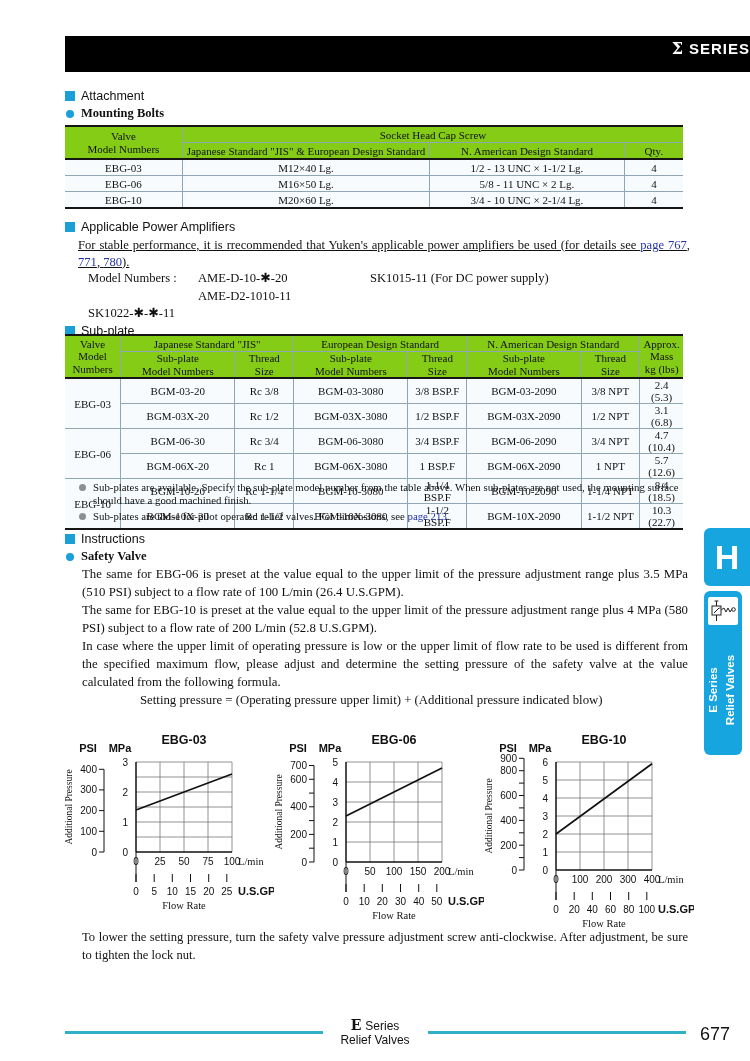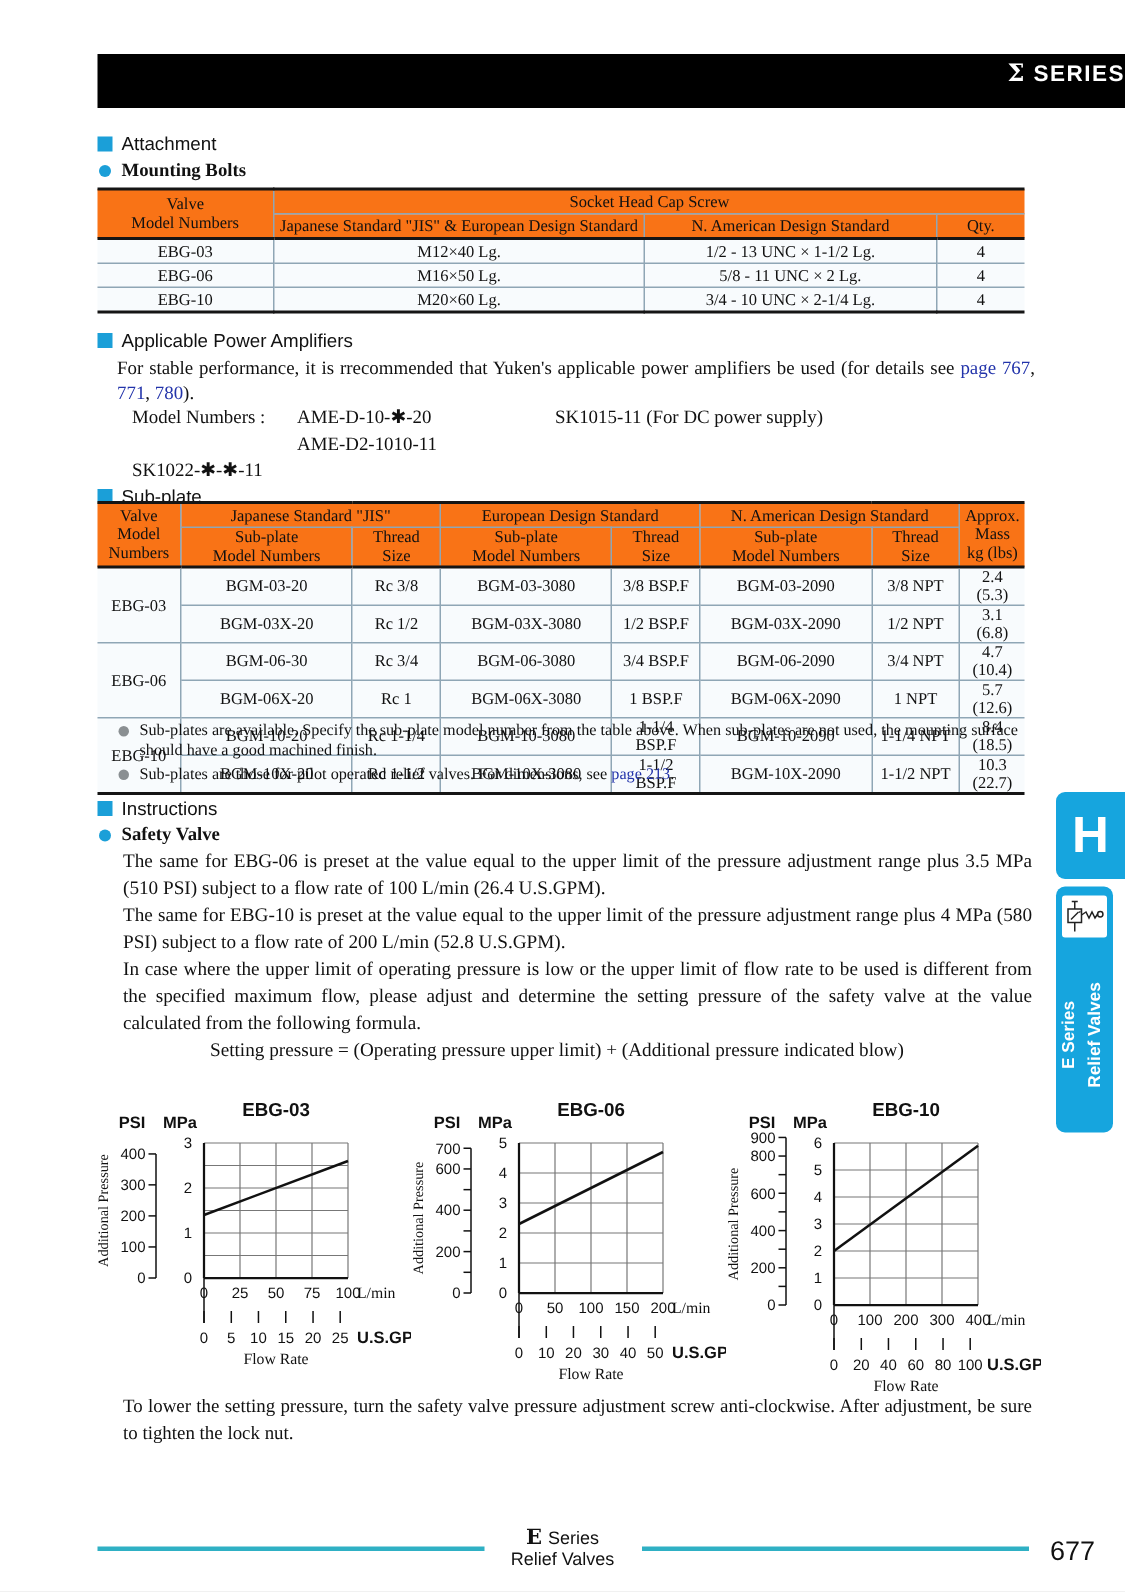--- a/index.html
+++ b/index.html
@@ -14,21 +14,21 @@
   .sect{position:absolute;font-family:"Liberation Sans",sans-serif;font-size:12.5px;display:flex;align-items:center;justify-content:center;}
   .sq{width:10px;height:10px;background:#1B9FD8;margin-right:6px;flex:0 0 auto;}
   .subt{position:absolute;font-size:12.5px;font-weight:bold;display:flex;align-items:center;}
   .dotb{width:8px;height:8px;border-radius:50%;background:#1B9FD8;margin-right:7px;flex:0 0 auto;}
   
   table.dt{border-collapse:collapse;width:100%;font:11px "Liberation Serif",serif;color:#111;
         border-top:2px solid #151515;border-bottom:2.5px solid #151515;}
   table.dt td{border:1px solid #8FA6B5;padding:0 3px;text-align:center;background:#F8FBFD;height:15px;}
   table.dt td:first-child{border-left:0;}
   table.dt td:last-child{border-right:0;}
-  table.dt tr.hd td{background:#f97316;}
+  table.dt tr.hd td{background:#84cc16;}
   table.dt tr.bf td{border-top:2px solid #151515;}
   .pre{white-space:pre-line;line-height:12.5px;}
   
   .bodytxt{font-size:12.6px;line-height:16.5px;text-align:justify;}
   .lnk{color:#2233AA;}
   .models{display:grid;grid-template-columns:110px 172px auto;font-size:12.6px;line-height:17.5px;}
   .notes{font-size:10.8px;line-height:13px;}
   .noterow{display:flex;margin-bottom:3px;}
   .noterow .nb{width:7px;height:7px;border-radius:50%;background:#8a8f92;margin:3px 7px 0 2px;flex:0 0 auto;}
   .paras p{margin:0;font-size:12.8px;line-height:18px;text-align:justify;}
@@ -118,21 +118,21 @@
             <td>4</td>
           </tr>
         </tbody>
       </table>
     </div>
 
   <div class="sect" style="left:65px;top:220px;">
     <span class="sq"></span>
     <span>Applicable Power Amplifiers</span>
   </div>
-  <div class="bodytxt" style="position:absolute;left:78px;top:237px;width:612px;" id="pa-intro"><span>For stable performance, it is rrecommended that Yuken's applicable power amplifiers be used (for details see </span><span class="lnk">page 767</span><span>, </span><span class="lnk">771</span><span>, </span><span class="lnk">780</span><span>).</span></div>
+  <div class="bodytxt" style="position:absolute;left:78px;top:237px;width:612px;text-decoration:underline;" id="pa-intro"><span>For stable performance, it is rrecommended that Yuken's applicable power amplifiers be used (for details see </span><span class="lnk">page 767</span><span>, </span><span class="lnk">771</span><span>, </span><span class="lnk">780</span><span>).</span></div>
   <div class="models" style="position:absolute;left:88px;top:270px;width:560px;" id="pa-models">
       <span>Model Numbers :</span>
       <span>AME-D-10-✱-20</span>
       <span>SK1015-11 (For DC power supply)</span>
       <span></span>
       <span>AME-D2-1010-11</span>
       <span></span>
       <span>SK1022-✱-✱-11</span>
       <span></span>
     </div>

